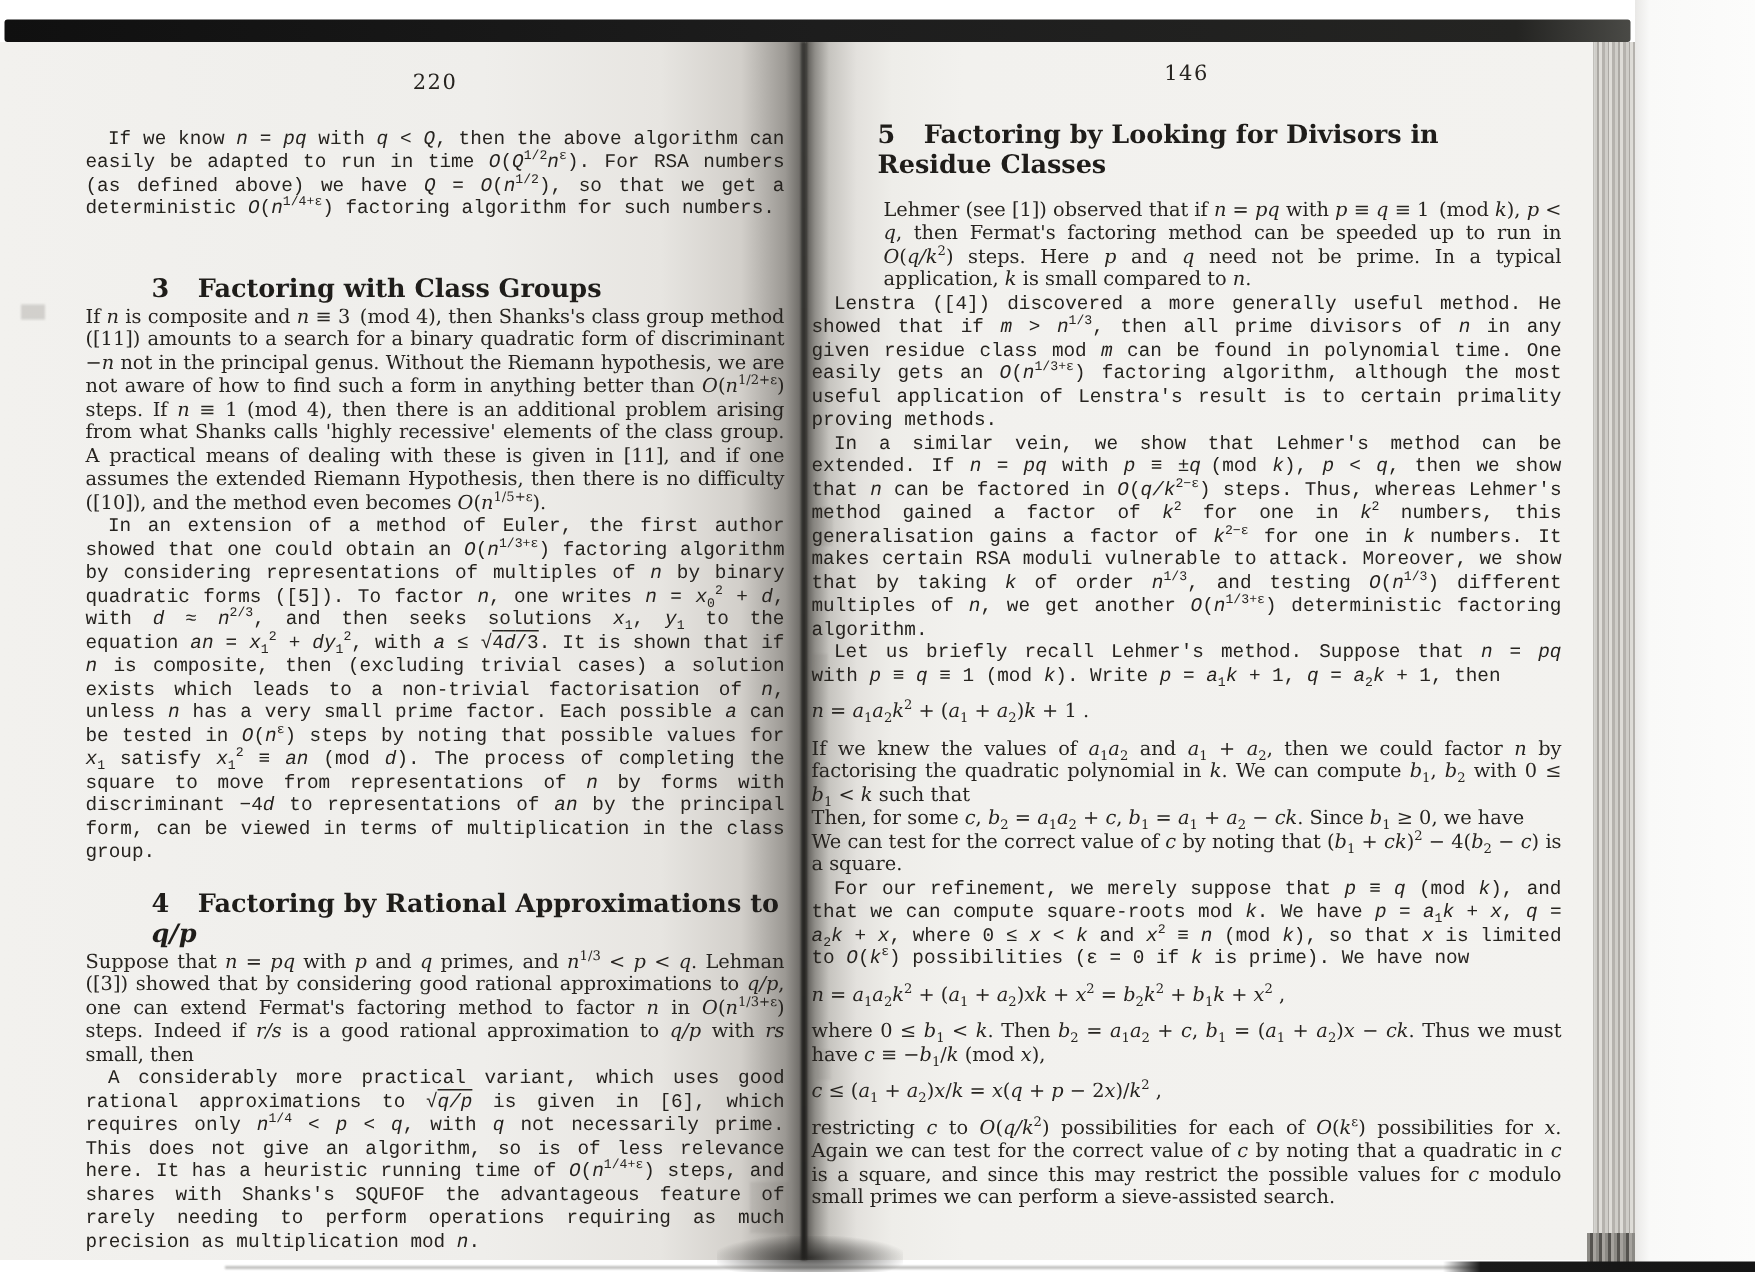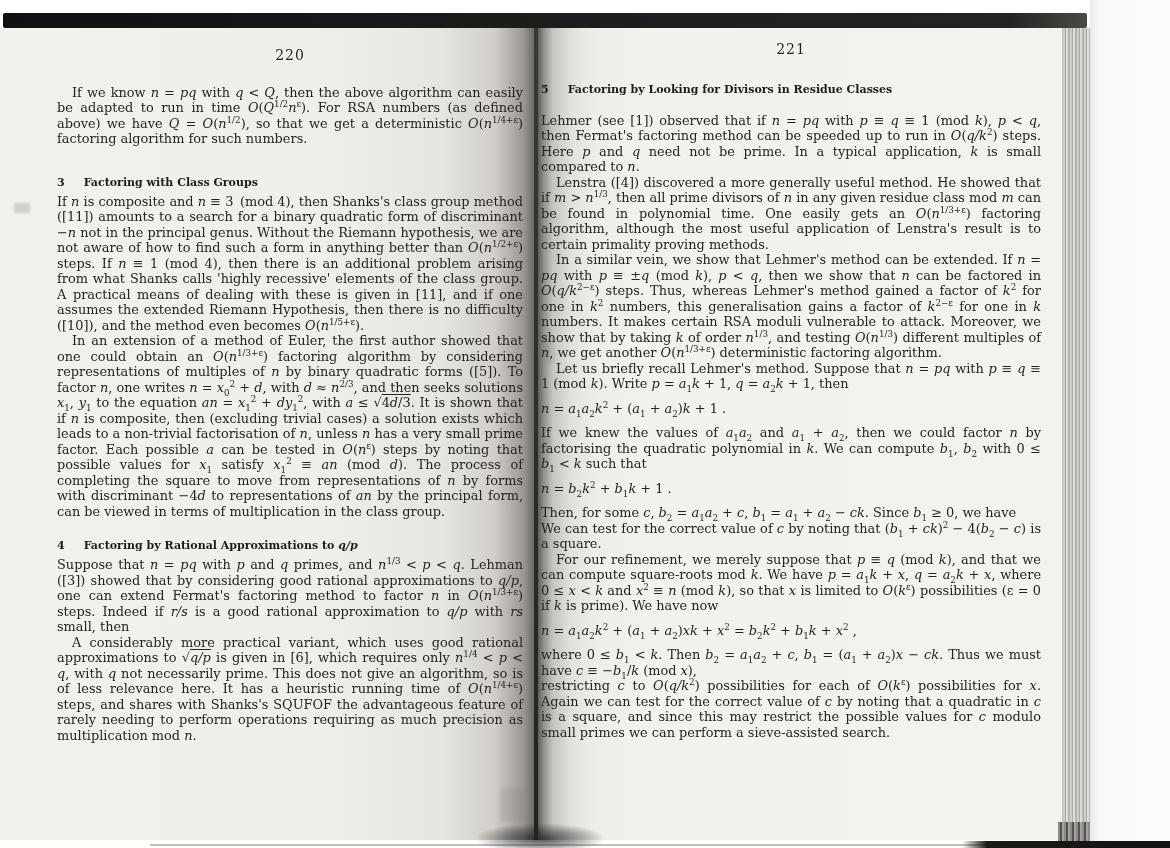--- a/index.html
+++ b/index.html
@@ -54,35 +54,35 @@
     filter:blur(0.7px);
   }
   .smudge { position:absolute; background:rgba(95,93,88,0.22); filter:blur(0.8px); }
 
   .col { position:absolute; font-size:12.9px; line-height:15.5px; }
   .col-left  { left:57px;  top:48px; width:466px; }
   .col-right { left:541px; top:42px; width:500px; }
 
   .pnum { text-align:center; font-size:14px; letter-spacing:1px; }
   .para { margin:0; text-align:justify; }
-  .indent { text-indent:15px; }
-  .heading { font-weight:bold; font-size:11px; line-height:20px; color:#1f1d1a; }
+  .indent { text-indent:15px;font-family:Liberation Mono, monospace; }
+  .heading { font-weight:bold; font-size:17px; line-height:20px; color:#1f1d1a;padding-left:44px; }
   .heading .htitle { margin-left:19px; }
   .eq { text-align:left; margin:9px 0; }
 
   sup { font-size:68%; line-height:0; vertical-align:super; }
   sub { font-size:68%; line-height:0; vertical-align:sub; }
   .ov { text-decoration:overline; }
 
   .mt-p1L { margin-top:21px; }
-  .mt-h3  { margin-top:26px; }
+  .mt-h3  { margin-top:36px; }
   .mt-afterhead { margin-top:1px; }
   .mt-h4  { margin-top:17px; }
   .mt-h5  { margin-top:22px; }
-  .mt-p1R { margin-top:13px; }
+  .mt-p1R { margin-top:13px;padding-left:48px; }
 </style>
 </head>
 <body>
 
 <div>
   <div class="left-page"></div>
   <div class="right-page"></div>
   <div class="gutter-line"></div>
   <div class="fore-edge"></div>
   <div class="scanner-right"></div>
@@ -109,32 +109,32 @@
     <p class="para indent">In an extension of a method of Euler, the first author showed that one could obtain an <i>O</i>(<i>n</i><sup>1/3+ε</sup>) factoring algorithm by considering representations of multiples of <i>n</i> by binary quadratic forms ([5]). To factor <i>n</i>, one writes <i>n</i> = <i>x</i><sub>0</sub><sup>2</sup> + <i>d</i>, with <i>d</i> ≈ <i>n</i><sup>2/3</sup>, and then seeks solutions <i>x</i><sub>1</sub>, <i>y</i><sub>1</sub> to the equation <i>an</i> = <i>x</i><sub>1</sub><sup>2</sup> + <i>dy</i><sub>1</sub><sup>2</sup>, with <i>a</i> ≤ √<span class="ov">4<i>d</i>/3</span>. It is shown that if <i>n</i> is composite, then (excluding trivial cases) a solution exists which leads to a non-trivial factorisation of <i>n</i>, unless <i>n</i> has a very small prime factor. Each possible <i>a</i> can be tested in <i>O</i>(<i>n</i><sup>ε</sup>) steps by noting that possible values for <i>x</i><sub>1</sub> satisfy <i>x</i><sub>1</sub><sup>2</sup> ≡ <i>an</i> (mod <i>d</i>). The process of completing the square to move from representations of <i>n</i> by forms with discriminant −4<i>d</i> to representations of <i>an</i> by the principal form, can be viewed in terms of multiplication in the class group.</p>
 
     <div class="heading mt-h4">
       <span>4</span><span class="htitle">Factoring by Rational Approximations to <i>q/p</i></span>
     </div>
     <p class="para mt-afterhead">Suppose that <i>n</i> = <i>pq</i> with <i>p</i> and <i>q</i> primes, and <i>n</i><sup>1/3</sup> &lt; <i>p</i> &lt; <i>q</i>. Lehman ([3]) showed that by considering good rational approximations to <i>q/p</i>, one can extend Fermat's factoring method to factor <i>n</i> in <i>O</i>(<i>n</i><sup>1/3+ε</sup>) steps. Indeed if <i>r/s</i> is a good rational approximation to <i>q/p</i> with <i>rs</i> small, then</p>
     <p class="para indent">A considerably more practical variant, which uses good rational approximations to √<span class="ov"><i>q/p</i></span> is given in [6], which requires only <i>n</i><sup>1/4</sup> &lt; <i>p</i> &lt; <i>q</i>, with <i>q</i> not necessarily prime. This does not give an algorithm, so is of less relevance here. It has a heuristic running time of <i>O</i>(<i>n</i><sup>1/4+ε</sup>) steps, and shares with Shanks's SQUFOF the advantageous feature of rarely needing to perform operations requiring as much precision as multiplication mod <i>n</i>.</p>
   </div>
 
   <div class="col col-right">
-    <div class="pnum">221</div>
+    <div class="pnum">146</div>
 
     <div class="heading mt-h5">
       <span>5</span><span class="htitle">Factoring by Looking for Divisors in Residue Classes</span>
     </div>
     <p class="para mt-p1R">Lehmer (see [1]) observed that if <i>n</i> = <i>pq</i> with <i>p</i> ≡ <i>q</i> ≡ 1 (mod <i>k</i>), <i>p</i> &lt; <i>q</i>, then Fermat's factoring method can be speeded up to run in <i>O</i>(<i>q/k</i><sup>2</sup>) steps. Here <i>p</i> and <i>q</i> need not be prime. In a typical application, <i>k</i> is small compared to <i>n</i>.</p>
     <p class="para indent">Lenstra ([4]) discovered a more generally useful method. He showed that if <i>m</i> &gt; <i>n</i><sup>1/3</sup>, then all prime divisors of <i>n</i> in any given residue class mod <i>m</i> can be found in polynomial time. One easily gets an <i>O</i>(<i>n</i><sup>1/3+ε</sup>) factoring algorithm, although the most useful application of Lenstra's result is to certain primality proving methods.</p>
     <p class="para indent">In a similar vein, we show that Lehmer's method can be extended. If <i>n</i> = <i>pq</i> with <i>p</i> ≡ ±<i>q</i> (mod <i>k</i>), <i>p</i> &lt; <i>q</i>, then we show that <i>n</i> can be factored in <i>O</i>(<i>q/k</i><sup>2−ε</sup>) steps. Thus, whereas Lehmer's method gained a factor of <i>k</i><sup>2</sup> for one in <i>k</i><sup>2</sup> numbers, this generalisation gains a factor of <i>k</i><sup>2−ε</sup> for one in <i>k</i> numbers. It makes certain RSA moduli vulnerable to attack. Moreover, we show that by taking <i>k</i> of order <i>n</i><sup>1/3</sup>, and testing <i>O</i>(<i>n</i><sup>1/3</sup>) different multiples of <i>n</i>, we get another <i>O</i>(<i>n</i><sup>1/3+ε</sup>) deterministic factoring algorithm.</p>
     <p class="para indent">Let us briefly recall Lehmer's method. Suppose that <i>n</i> = <i>pq</i> with <i>p</i> ≡ <i>q</i> ≡ 1 (mod <i>k</i>). Write <i>p</i> = <i>a</i><sub>1</sub><i>k</i> + 1, <i>q</i> = <i>a</i><sub>2</sub><i>k</i> + 1, then</p>
     <div class="eq"><i>n</i> = <i>a</i><sub>1</sub><i>a</i><sub>2</sub><i>k</i><sup>2</sup> + (<i>a</i><sub>1</sub> + <i>a</i><sub>2</sub>)<i>k</i> + 1 .</div>
     <p class="para">If we knew the values of <i>a</i><sub>1</sub><i>a</i><sub>2</sub> and <i>a</i><sub>1</sub> + <i>a</i><sub>2</sub>, then we could factor <i>n</i> by factorising the quadratic polynomial in <i>k</i>. We can compute <i>b</i><sub>1</sub>, <i>b</i><sub>2</sub> with 0 ≤ <i>b</i><sub>1</sub> &lt; <i>k</i> such that</p>
-    <div class="eq"><i>n</i> = <i>b</i><sub>2</sub><i>k</i><sup>2</sup> + <i>b</i><sub>1</sub><i>k</i> + 1 .</div>
     <p class="para">Then, for some <i>c</i>, <i>b</i><sub>2</sub> = <i>a</i><sub>1</sub><i>a</i><sub>2</sub> + <i>c</i>, <i>b</i><sub>1</sub> = <i>a</i><sub>1</sub> + <i>a</i><sub>2</sub> − <i>ck</i>. Since <i>b</i><sub>1</sub> ≥ 0, we have</p>
     <p class="para">We can test for the correct value of <i>c</i> by noting that (<i>b</i><sub>1</sub> + <i>ck</i>)<sup>2</sup> − 4(<i>b</i><sub>2</sub> − <i>c</i>) is a square.</p>
     <p class="para indent">For our refinement, we merely suppose that <i>p</i> ≡ <i>q</i> (mod <i>k</i>), and that we can compute square-roots mod <i>k</i>. We have <i>p</i> = <i>a</i><sub>1</sub><i>k</i> + <i>x</i>, <i>q</i> = <i>a</i><sub>2</sub><i>k</i> + <i>x</i>, where 0 ≤ <i>x</i> &lt; <i>k</i> and <i>x</i><sup>2</sup> ≡ <i>n</i> (mod <i>k</i>), so that <i>x</i> is limited to <i>O</i>(<i>k</i><sup>ε</sup>) possibilities (ε = 0 if <i>k</i> is prime). We have now</p>
     <div class="eq"><i>n</i> = <i>a</i><sub>1</sub><i>a</i><sub>2</sub><i>k</i><sup>2</sup> + (<i>a</i><sub>1</sub> + <i>a</i><sub>2</sub>)<i>xk</i> + <i>x</i><sup>2</sup> = <i>b</i><sub>2</sub><i>k</i><sup>2</sup> + <i>b</i><sub>1</sub><i>k</i> + <i>x</i><sup>2</sup> ,</div>
     <p class="para">where 0 ≤ <i>b</i><sub>1</sub> &lt; <i>k</i>. Then <i>b</i><sub>2</sub> = <i>a</i><sub>1</sub><i>a</i><sub>2</sub> + <i>c</i>, <i>b</i><sub>1</sub> = (<i>a</i><sub>1</sub> + <i>a</i><sub>2</sub>)<i>x</i> − <i>ck</i>. Thus we must have <i>c</i> ≡ −<i>b</i><sub>1</sub>/<i>k</i> (mod <i>x</i>),</p>
+    <div class="eq"><i>c</i> ≤ (<i>a</i><sub>1</sub> + <i>a</i><sub>2</sub>)<i>x</i>/<i>k</i> = <i>x</i>(<i>q</i> + <i>p</i> − 2<i>x</i>)/<i>k</i><sup>2</sup> ,</div>
     <p class="para">restricting <i>c</i> to <i>O</i>(<i>q/k</i><sup>2</sup>) possibilities for each of <i>O</i>(<i>k</i><sup>ε</sup>) possibilities for <i>x</i>. Again we can test for the correct value of <i>c</i> by noting that a quadratic in <i>c</i> is a square, and since this may restrict the possible values for <i>c</i> modulo small primes we can perform a sieve-assisted search.</p>
   </div>
 </div>
 
 </body></html>

